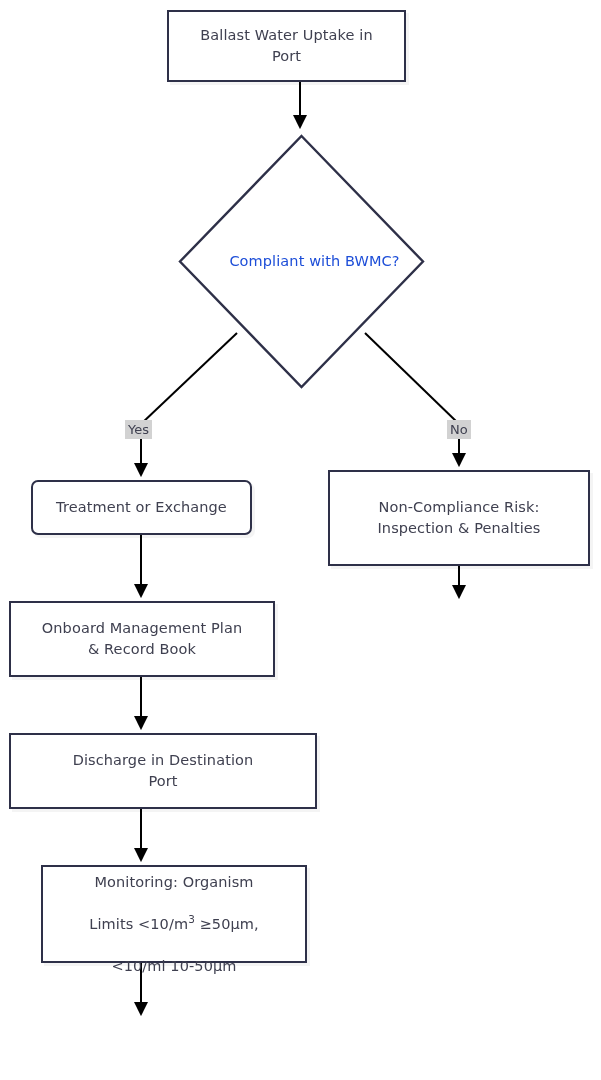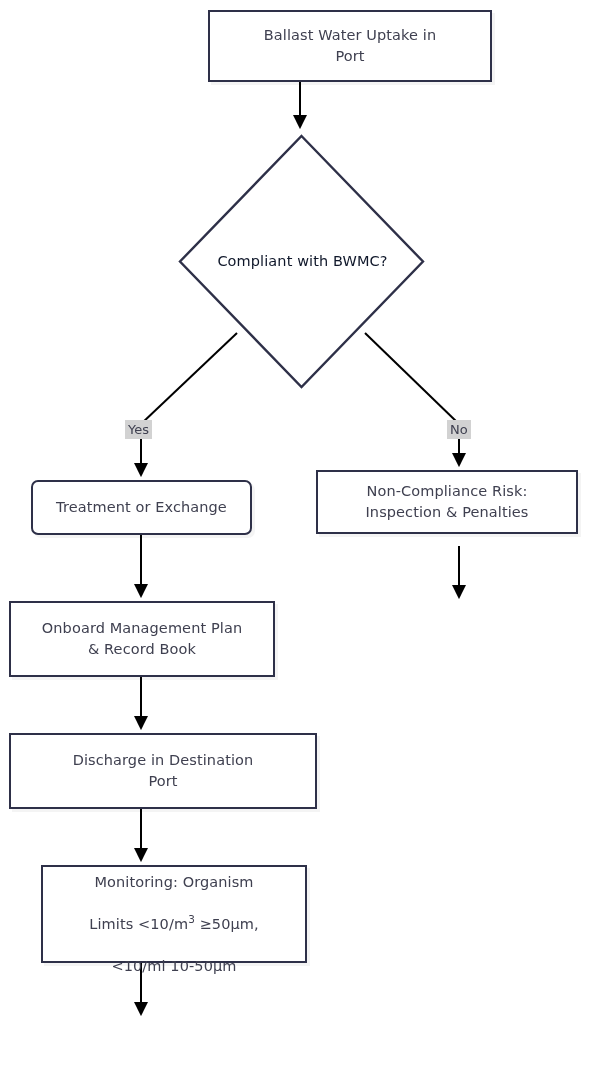--- a/index.html
+++ b/index.html
@@ -42,28 +42,28 @@
     position: absolute;
   }
   .diamond-wrap svg {
     position: absolute;
     left: 0;
     top: 0;
     overflow: visible;
   }
   .diamond-label {
     position: absolute;
-    left: 1px;
+    left: 13px;
     top: 0;
     width: 100%;
     height: 100%;
     display: flex;
     align-items: center;
     justify-content: center;
-    color: #0f172a;
+    color: #1d4ed8;
     font-size: 14.5px;
     line-height: 21px;
     letter-spacing: 0.1px;
   }
   .edge-layer {
     position: absolute;
     left: 0;
     top: 0;
     width: 601px;
     height: 1080px;
@@ -121,21 +121,21 @@
 
     <g>
       <line x1="141" y1="963" x2="141" y2="1014" stroke="#000000" stroke-width="2" marker-end="url(#arrow)"></line>
     </g>
 
     <g>
       <line x1="459" y1="546" x2="459" y2="597" stroke="#000000" stroke-width="2" marker-end="url(#arrow)"></line>
     </g>
   </svg>
 
-  <div class="node" style="left:167px; top:10px; width:284px; height:72px;margin-left:41px;">
+  <div class="node" style="left:167px; top:10px; width:239px; height:72px;">
     <span class="label">Ballast Water Uptake in
 Port</span>
   </div>
 
   <div class="diamond-wrap" style="left:178px; top:134px; width:247px; height:255px;">
     <svg width="247" height="255" viewBox="0 0 247 255" xmlns="http://www.w3.org/2000/svg">
       <polygon points="123.5,2 245,127.5 123.5,253 2,127.5" fill="#ffffff" stroke="#2e3048" stroke-width="2.4"></polygon>
     </svg>
     <div class="diamond-label">Compliant with BWMC?</div>
   </div>
@@ -159,19 +159,19 @@
 
   <div class="node" style="left:9px; top:865px; width:266px; height:98px;margin-left:32px;">
     <span class="label">
       <span>Monitoring: Organism</span><br>
       <span>Limits &lt;10/m</span><sup>3</sup><span> ≥50µm,</span><br>
       <span>&lt;10/ml 10-50µm</span>
     </span>
   </div>
 
 
-  <div class="node" style="left:316px; top:470px; width:262px; height:64px;text-align:center;">
+  <div class="node" style="left:328px; top:470px; width:262px; height:96px;text-align:center;">
     <span class="label">Non-Compliance Risk:
 Inspection &amp; Penalties</span>
   </div>
 
 
 </div>
 
 </body></html>

